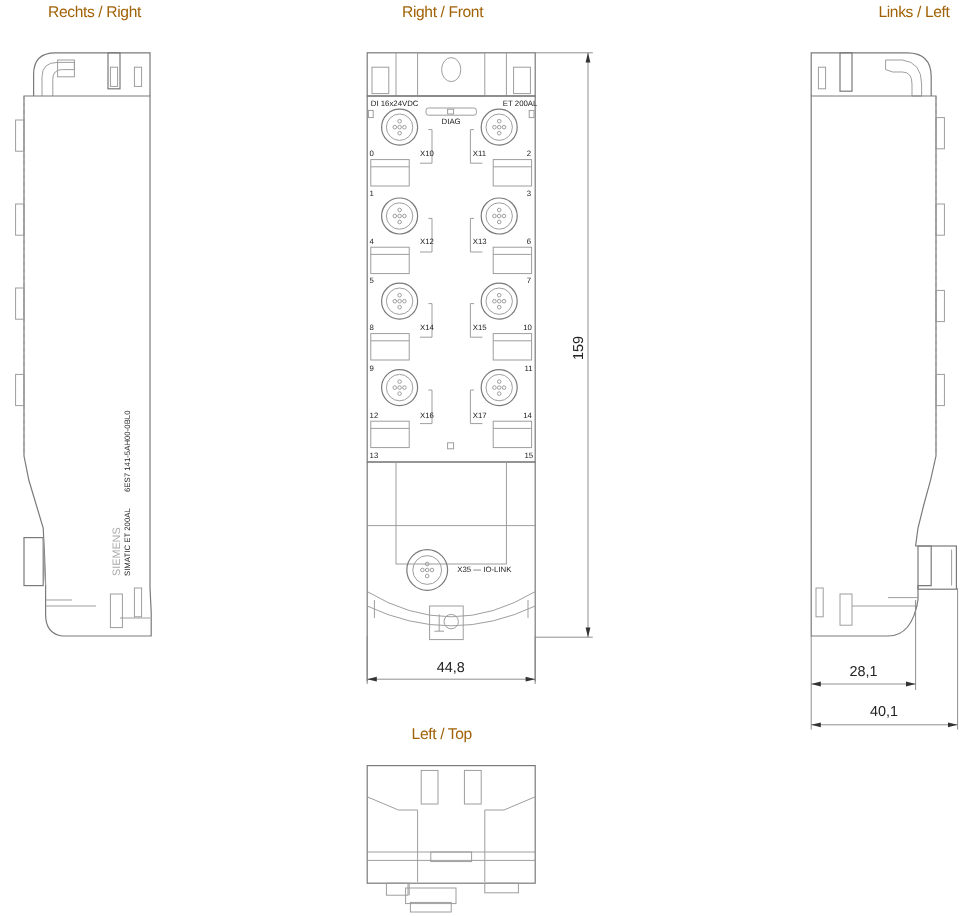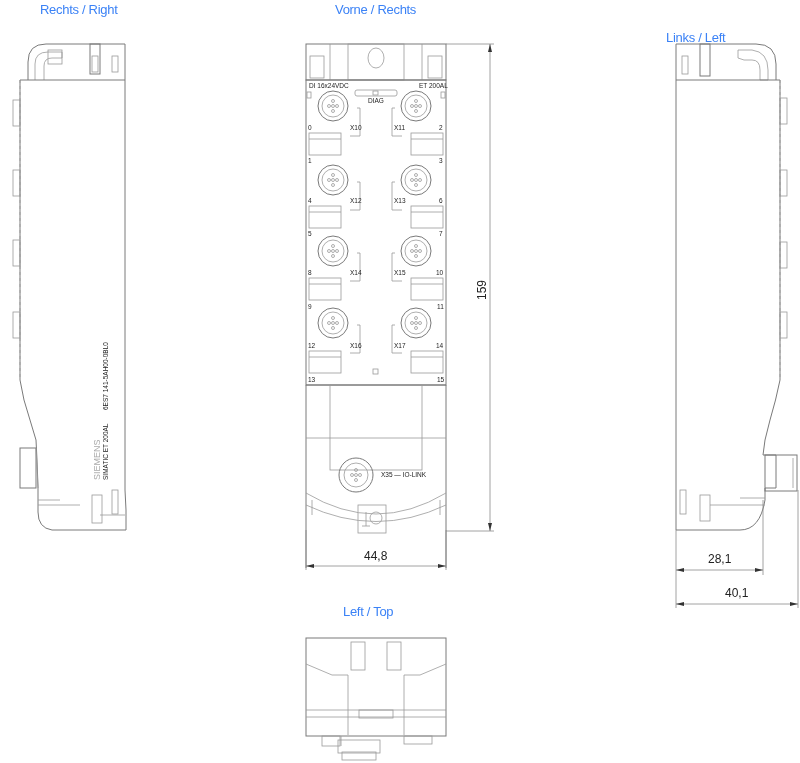--- a/index.html
+++ b/index.html
@@ -1,32 +1,32 @@
 <!DOCTYPE html>
 <html><head>
 <meta charset="utf-8">
 <style>
   html, body { margin: 0; padding: 0; background: #ffffff; }
   body { width: 800px; height: 763px; position: relative; overflow: hidden;
          font-family: "Liberation Sans", sans-serif; color: #222; }
-  .view-title { position: absolute; font-size: 13px; color: #3b82f6; letter-spacing: -0.3px; }
+  .view-title { position: absolute; font-size: 13px; color: #a16207; letter-spacing: -0.3px; }
   svg { position: absolute; left: 0; top: 0; }
   .ln { stroke: #7a7a7a; stroke-width: 1; fill: none; }
   .lt { stroke: #9a9a9a; stroke-width: 0.8; fill: none; }
   .dim { stroke: #8a8a8a; stroke-width: 0.8; fill: none; }
   .txt { font-family: "Liberation Sans", sans-serif; fill: #222; }
   .dimtxt { font-family: "Liberation Sans", sans-serif; fill: #222; font-size: 12px; }
   .small { font-size: 6.5px; fill: #222; font-family: "Liberation Sans", sans-serif; }
 </style>
 </head>
 <body>
 
 <div class="view-title" style="left:40px; top:2px;">Rechts / Right</div>
-<div class="view-title" style="left:335px; top:2px;">Vorne / Rechts</div>
-<div class="view-title" style="left:666px; top:2px;margin-top:28px;">Links / Left</div>
+<div class="view-title" style="left:335px; top:2px;">Right / Front</div>
+<div class="view-title" style="left:732px; top:2px;">Links / Left</div>
 <div class="view-title" style="left:343px; top:604px;">Left / Top</div>
 
 <svg width="800" height="763" viewBox="0 0 800 763">
 
   <g>
 
     <path class="ln" d="M28,80 L28,62 Q28,44 46,44 L125,44 L125,80"></path>
     <path class="lt" d="M35,80 L35,64 Q35,52 48,52 L62,52 L62,58 L52,58 Q44,58 44,66 L44,80"></path>
     <rect class="lt" x="48" y="50" width="14" height="14"></rect>
     <rect class="ln" x="90" y="44" width="10" height="30"></rect>

